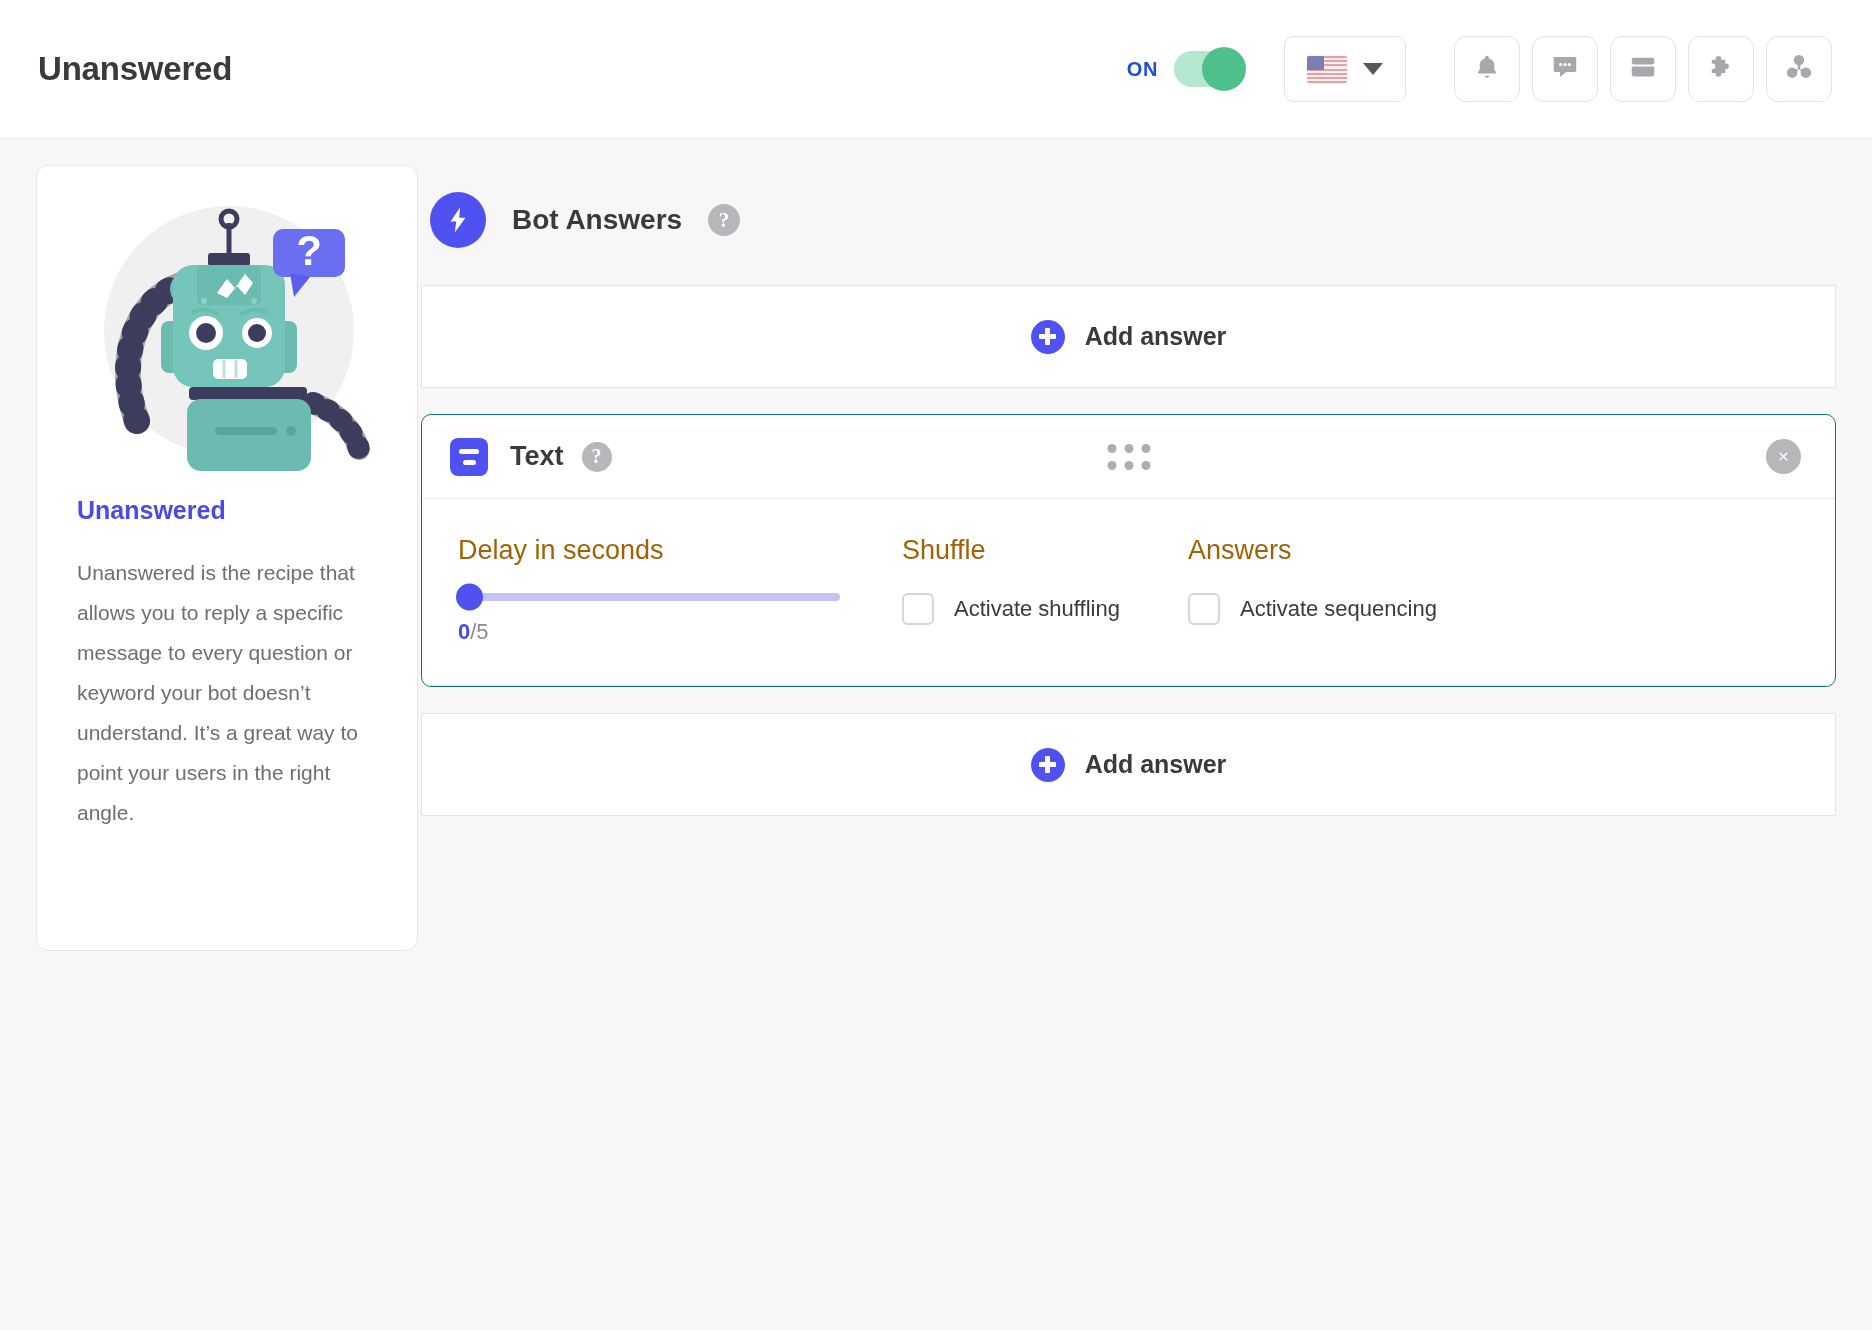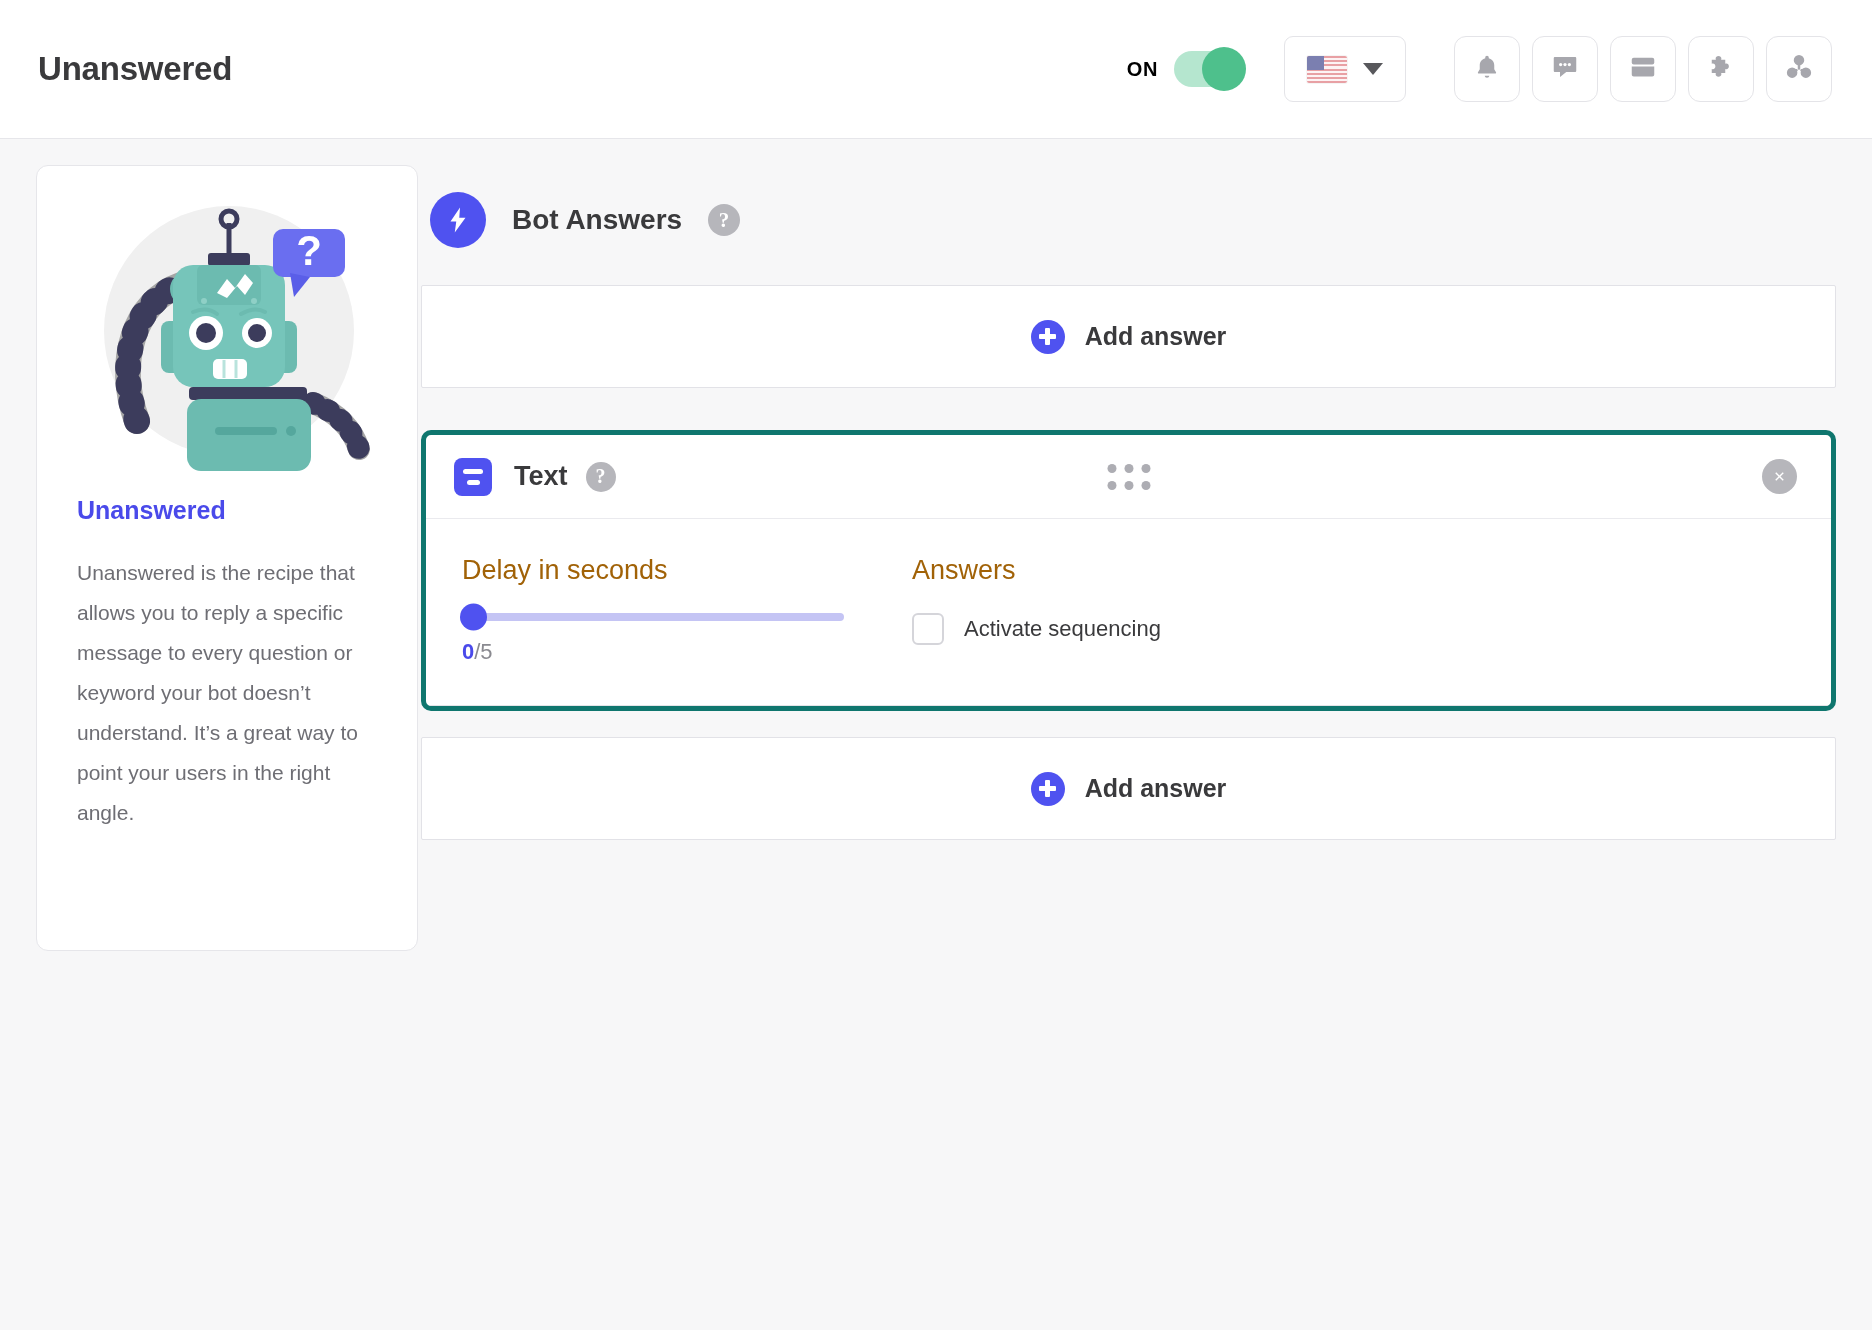--- a/index.html
+++ b/index.html
@@ -30,21 +30,21 @@
   .topbar-right {
     margin-left: auto;
     display: flex;
     align-items: center;
     gap: 0;
   }
   .toggle-group { display: flex; align-items: center; gap: 16px; margin-right: 42px; }
   .toggle-label {
     font-size: 20px;
     font-weight: 700;
-    color: #000000;
+    color: #1d4ed8;
     letter-spacing: 0.6px;
   }
   .switch {
     width: 68px; height: 36px;
     border-radius: 18px;
     background: #b5e6cf;
     position: relative;
   }
   .switch .knob {
     position: absolute;
@@ -179,23 +179,23 @@
   .plus-badge::before { width: 17px; height: 5px; }
   .plus-badge::after  { width: 5px; height: 17px; }
   .add-answer-label {
     font-size: 25px;
     font-weight: 700;
     color: #3a3a3c;
   }
 
   
   .text-block {
-    margin-top: 42px;
-    background: #fff;
-    border: 5px solid #0f766e;
+    margin-top: 26px;
+    background: #fff;
+    border: 1px solid #0f766e;
     border-radius: 10px;
     overflow: hidden;
   }
   .tb-header {
     height: 84px;
     display: flex; align-items: center;
     padding: 0 34px 0 28px;
     border-bottom: 1px solid #eaeaee;
     position: relative;
   }
@@ -484,20 +484,27 @@
         <div class="opt-col delay">
           <div class="opt-label">Delay in seconds</div>
           <div class="slider">
             <div class="thumb"></div>
           </div>
           <div class="slider-value">
             <b>0</b><span>/5</span>
           </div>
         </div>
 
+        <div class="opt-col shuffle">
+          <div class="opt-label">Shuffle</div>
+          <div class="checkrow">
+            <div class="checkbox"></div>
+            <div class="check-label">Activate shuffling</div>
+          </div>
+        </div>
 
         <div class="opt-col sequence">
           <div class="opt-label">Answers</div>
           <div class="checkrow">
             <div class="checkbox"></div>
             <div class="check-label">Activate sequencing</div>
           </div>
         </div>
 
       </div>

